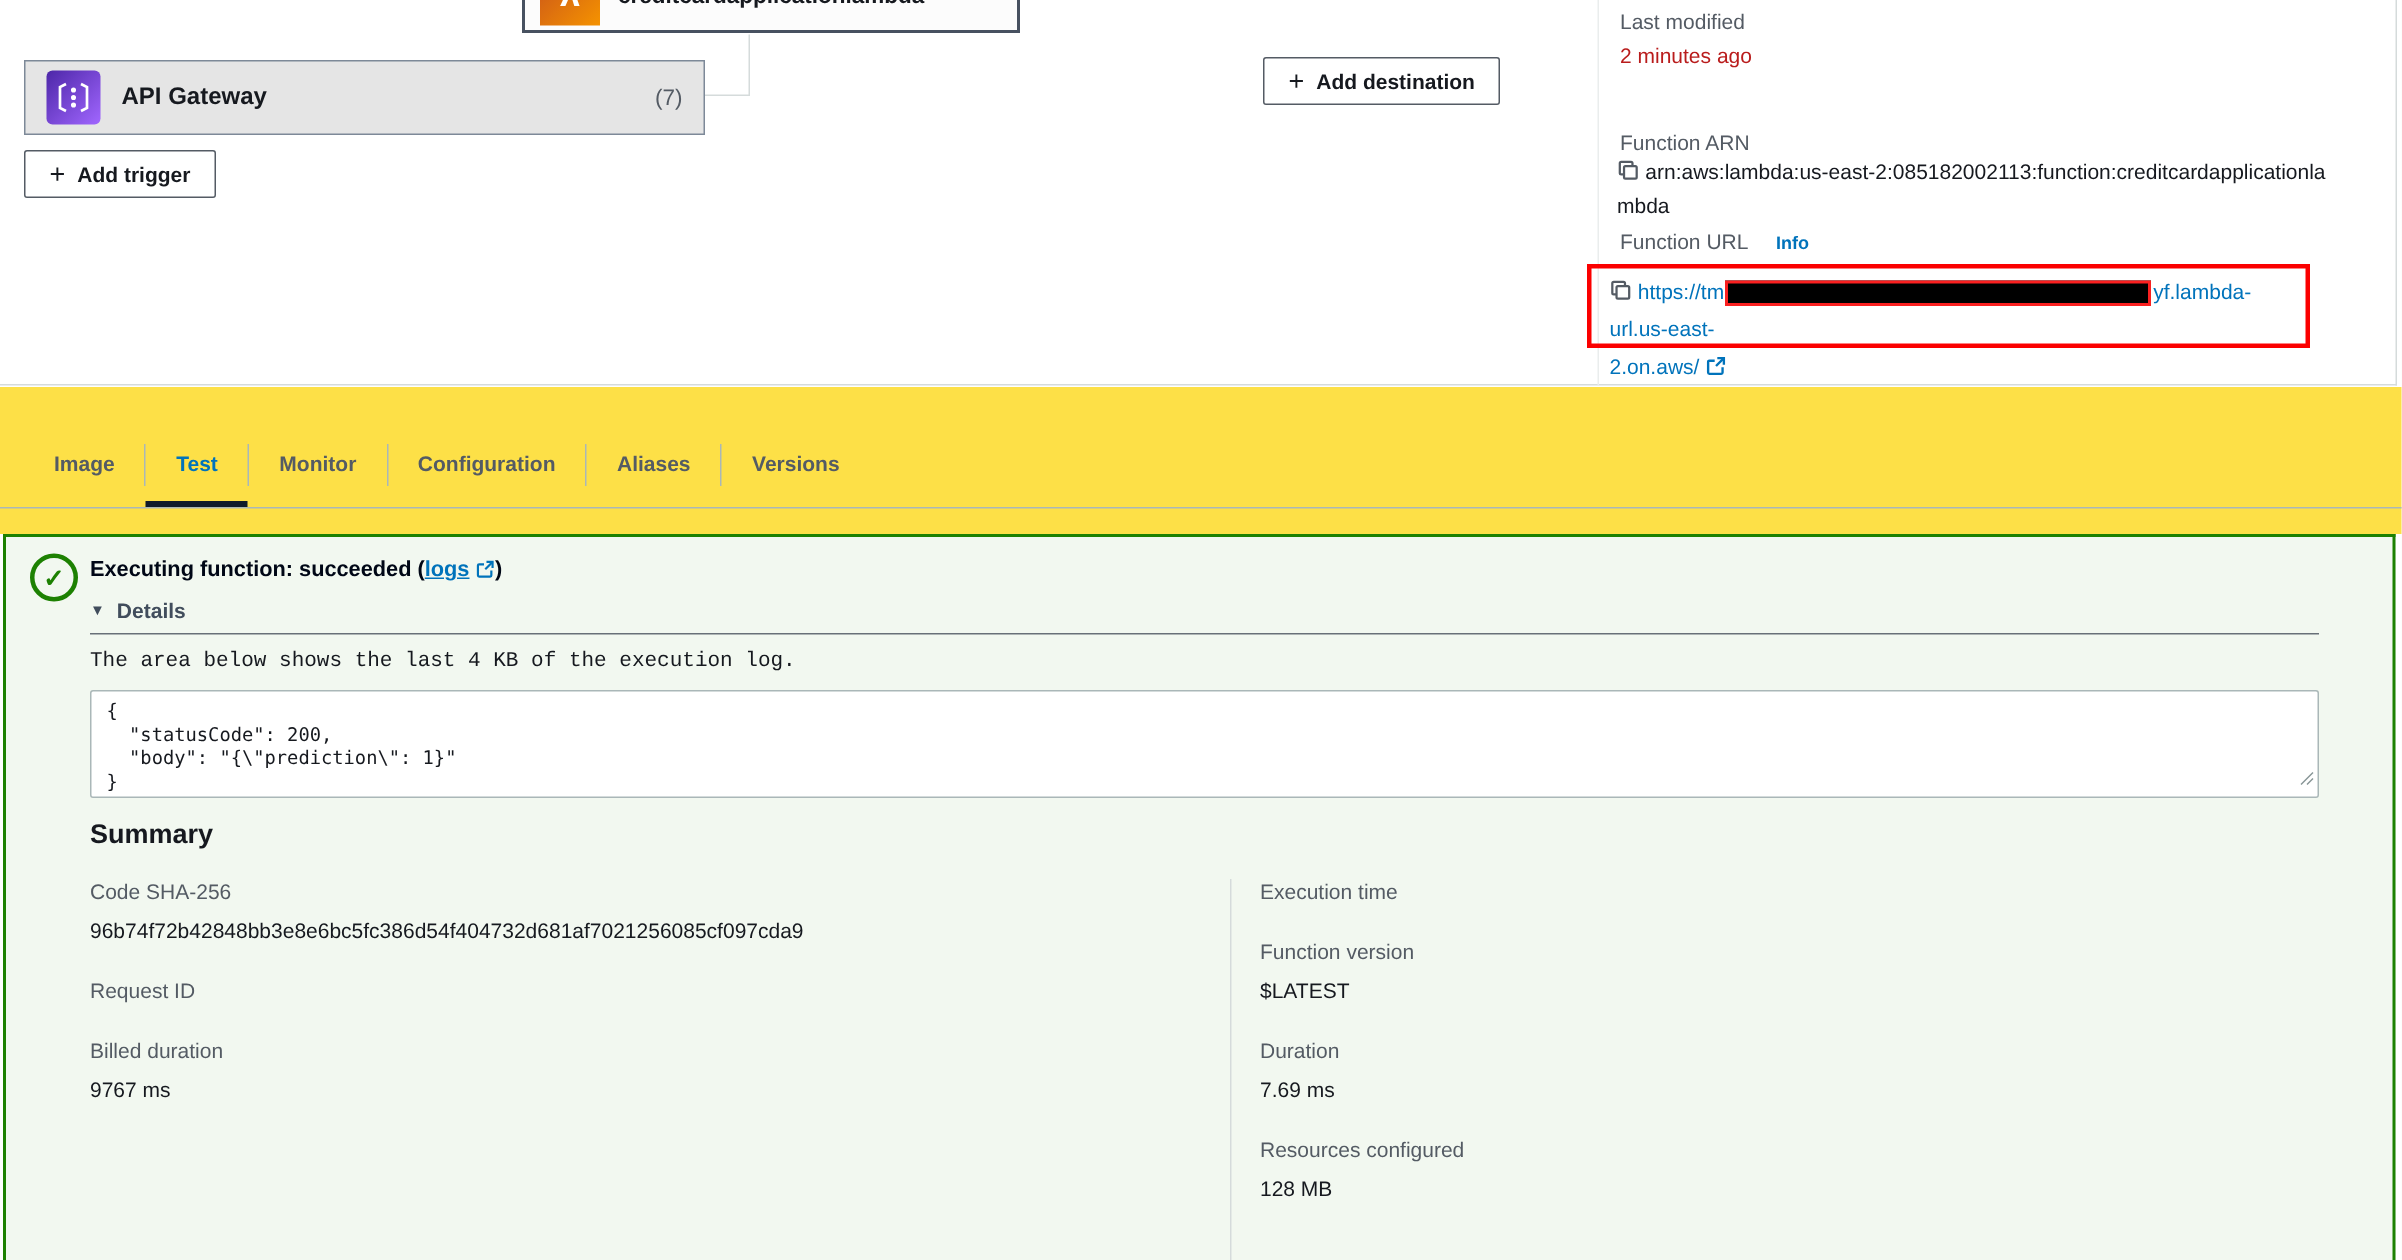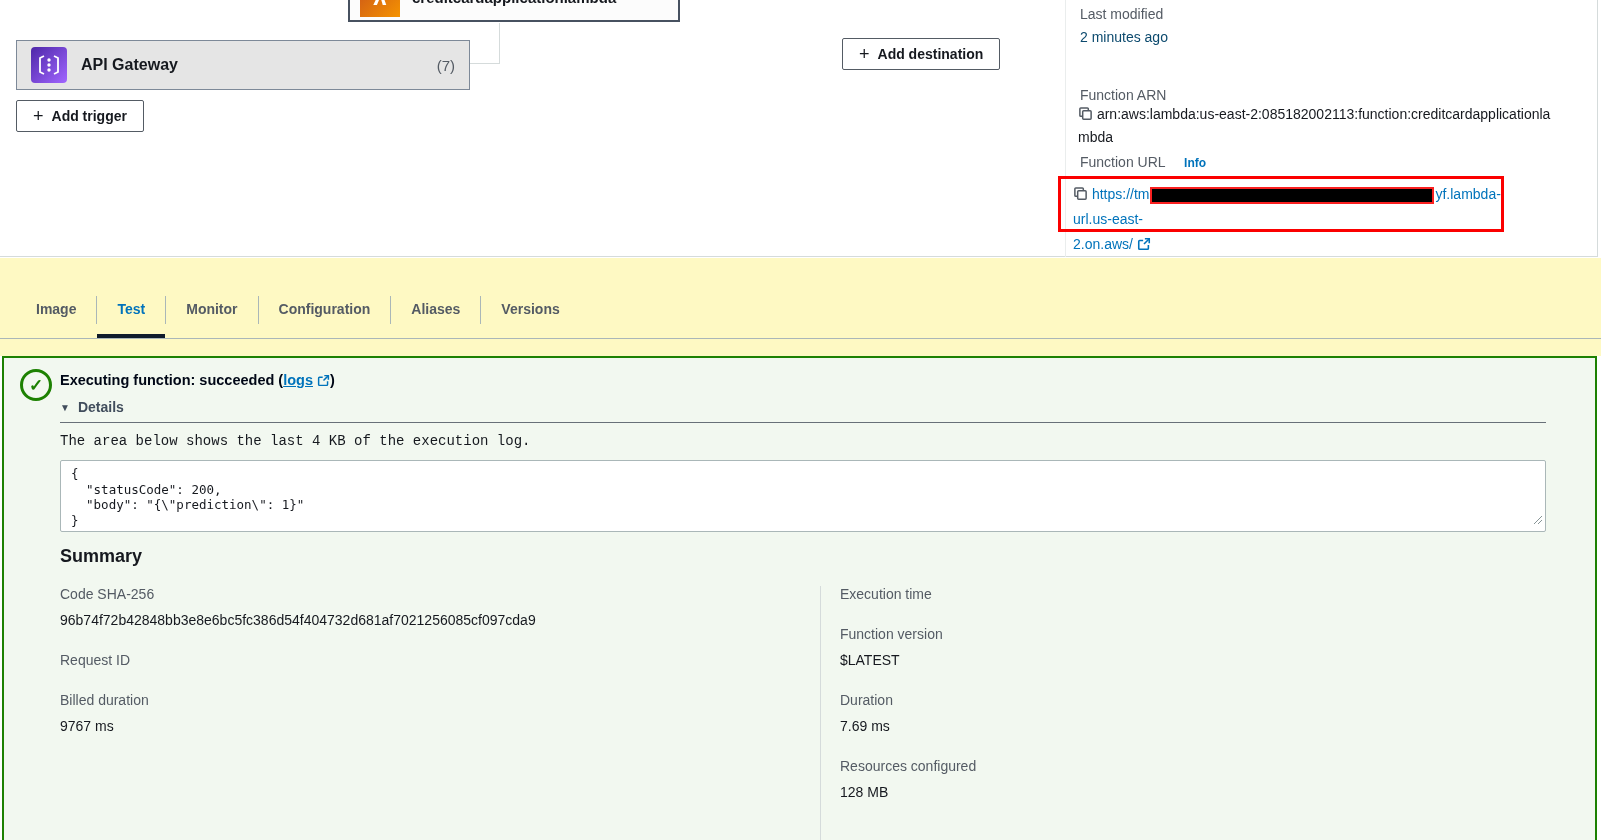--- a/index.html
+++ b/index.html
@@ -31,38 +31,38 @@
   .aws-btn { height:32px; background:#fff; border:1px solid #545b64; border-radius:2px;
              display:inline-flex; align-items:center; gap:8px; padding:0 16px;
              font-weight:bold; font-size:14px; color:#16191f; cursor:pointer; }
   .aws-btn .plus { font-size:18px; font-weight:normal; line-height:1; }
   #add-trigger-btn { left:16px; top:100px; }
   #add-destination-btn { left:842px; top:38px; }
 
   #overview-divider { left:1065px; top:0; width:1px; height:257px; background:#eaeded; }
 
   .ov-label { color:#545b64; font-size:14px; line-height:18px; }
-  .ov-value { color:#0c4a6e; font-size:14px; line-height:20px; }
+  .ov-value { color:#b91c1c; font-size:14px; line-height:20px; }
   #last-modified-label { left:1080px; top:5px; }
   #last-modified-value { left:1080px; top:27px; }
   #function-arn-label { left:1080px; top:86px; }
   #arn-row { left:1078px; top:103px; width:484px; font-size:14px; line-height:23px;
              word-break:break-all; color:#16191f; }
   #function-url-row { left:1080px; top:153px; }
   #function-url-label { display:inline; color:#545b64; font-size:14px; }
   .info-link { color:#0073bb; font-size:12px; font-weight:bold; margin-left:14px; text-decoration:none; }
-  #url-red-box { left:1058px; top:176px; width:446px; height:56px; border:3px solid #fb0000;
+  #url-red-box { left:1058px; top:176px; width:482px; height:56px; border:3px solid #fb0000;
                  padding:3px 0 0 12px; font-size:14px; line-height:25px; }
   #url-red-box a { color:#0073bb; text-decoration:none; }
   .redact-bar { display:inline-block; width:284px; height:17px; background:#000;
                 border:2px solid #fa2020; vertical-align:middle; margin:0 1px; }
   .copy-icon svg, .ext-icon svg { vertical-align:-2px; }
 
   
-  #band { left:0; top:258px; width:1601px; height:98px; background:#fef9c3; }
+  #band { left:0; top:258px; width:1601px; height:98px; background:#fde047; }
   #tab-strip { position:absolute; left:0; right:0; top:24px; height:57px;
                border-bottom:1px solid #aab7b8; display:flex; align-items:stretch; }
   #tab-strip .spacer { width:16px; }
   .tab { position:relative; padding:0 20px; line-height:54px; font-weight:bold; font-size:14px;
          color:#545b64; cursor:pointer; white-space:nowrap; }
   .tab.active { color:#0073bb; }
   .tab.active::after { content:""; position:absolute; left:0; right:0; bottom:0; height:4px; background:#0f1b2a; }
   .tab-divider { width:1px; height:28px; background:#aab7b8; align-self:center; }
 
   

